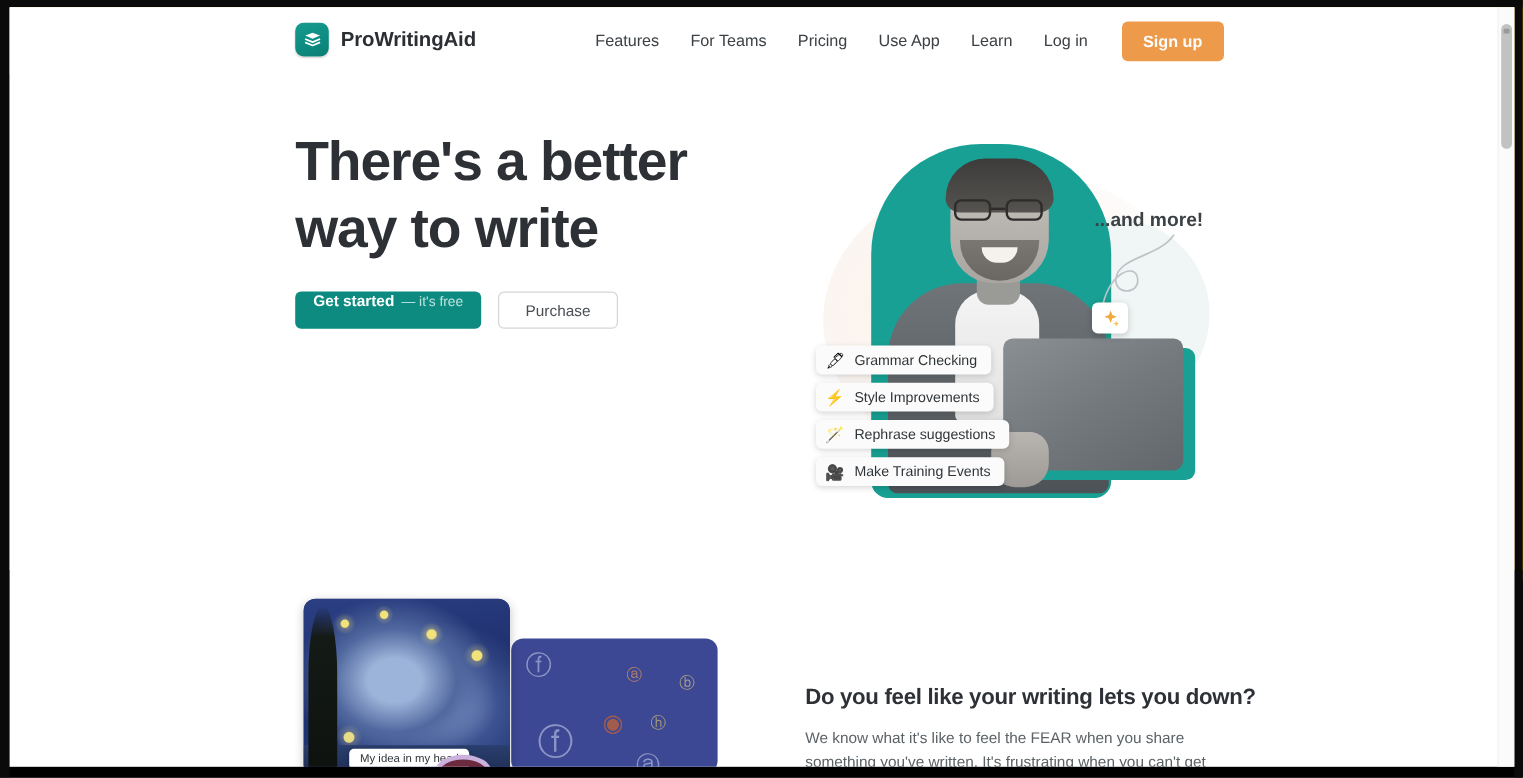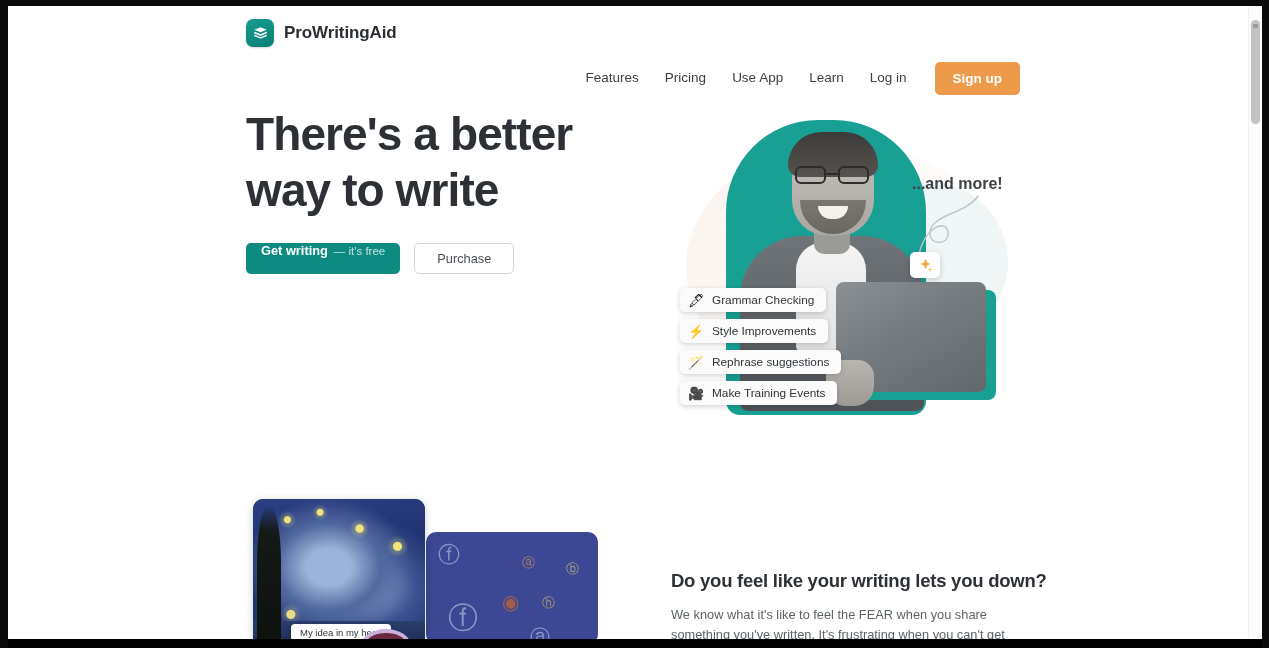--- a/index.html
+++ b/index.html
@@ -76,21 +76,21 @@
     box-shadow: 0 1px 2px rgba(0,0,0,.18);
   }
   #brand-name {
     font-size: 17px; font-weight: 700; color: #2b2f33;
     letter-spacing: -0.1px; white-space: nowrap;
   }
 
   #main-nav {
     position: absolute; right: 228px; top: 0;
     height: 56px;
-    display: flex; align-items: center; gap: 0; margin-top: 44px;
+    display: flex; align-items: center; gap: 0;
   }
   .nav-link {
     font-size: 13.5px; color: #3c4145;
     padding: 0 13px; line-height: 56px;
     text-decoration: none; white-space: nowrap; cursor: pointer;
   }
   #signup-button {
     margin-left: 15px;
     background: #ed9a4b;
     color: #ffffff;
@@ -361,36 +361,37 @@
               <path d="M3.2 6.6 12 3.2l8.8 3.4-8.8 3.6z" fill="#ffffff"></path>
               <path d="M3.2 10.6 12 14.2l8.8-3.6" fill="none" stroke="#ffffff" stroke-width="2.1" stroke-linejoin="round"></path>
               <path d="M3.2 14.6 12 18.2l8.8-3.6" fill="none" stroke="#ffffff" stroke-width="2.1" stroke-linejoin="round"></path>
             </svg>
           </span>
           <span id="brand-name">ProWritingAid</span>
         </a>
 
         <nav id="main-nav">
           <a class="nav-link">Features</a>
+          <a class="nav-link">For Teams</a>
           <a class="nav-link">Pricing</a>
           <a class="nav-link">Use App</a>
           <a class="nav-link">Learn</a>
           <a class="nav-link">Log in</a>
           <button id="signup-button">Sign up</button>
         </nav>
       </header>
 
       <section id="hero">
 
         <div id="hero-copy">
           <h1 id="hero-title">There's a better way to write</h1>
 
           <div id="hero-actions">
             <button id="get-started-button">
-              <span id="get-started-label">Get writing</span>
+              <span id="get-started-label">Get started</span>
               <span id="get-started-sub">— it's free</span>
             </button>
             <button id="purchase-button">Purchase</button>
           </div>
 
         </div>
 
         <div id="hero-art">
           <div id="art-blob"></div>
           <div id="art-blob2"></div>

